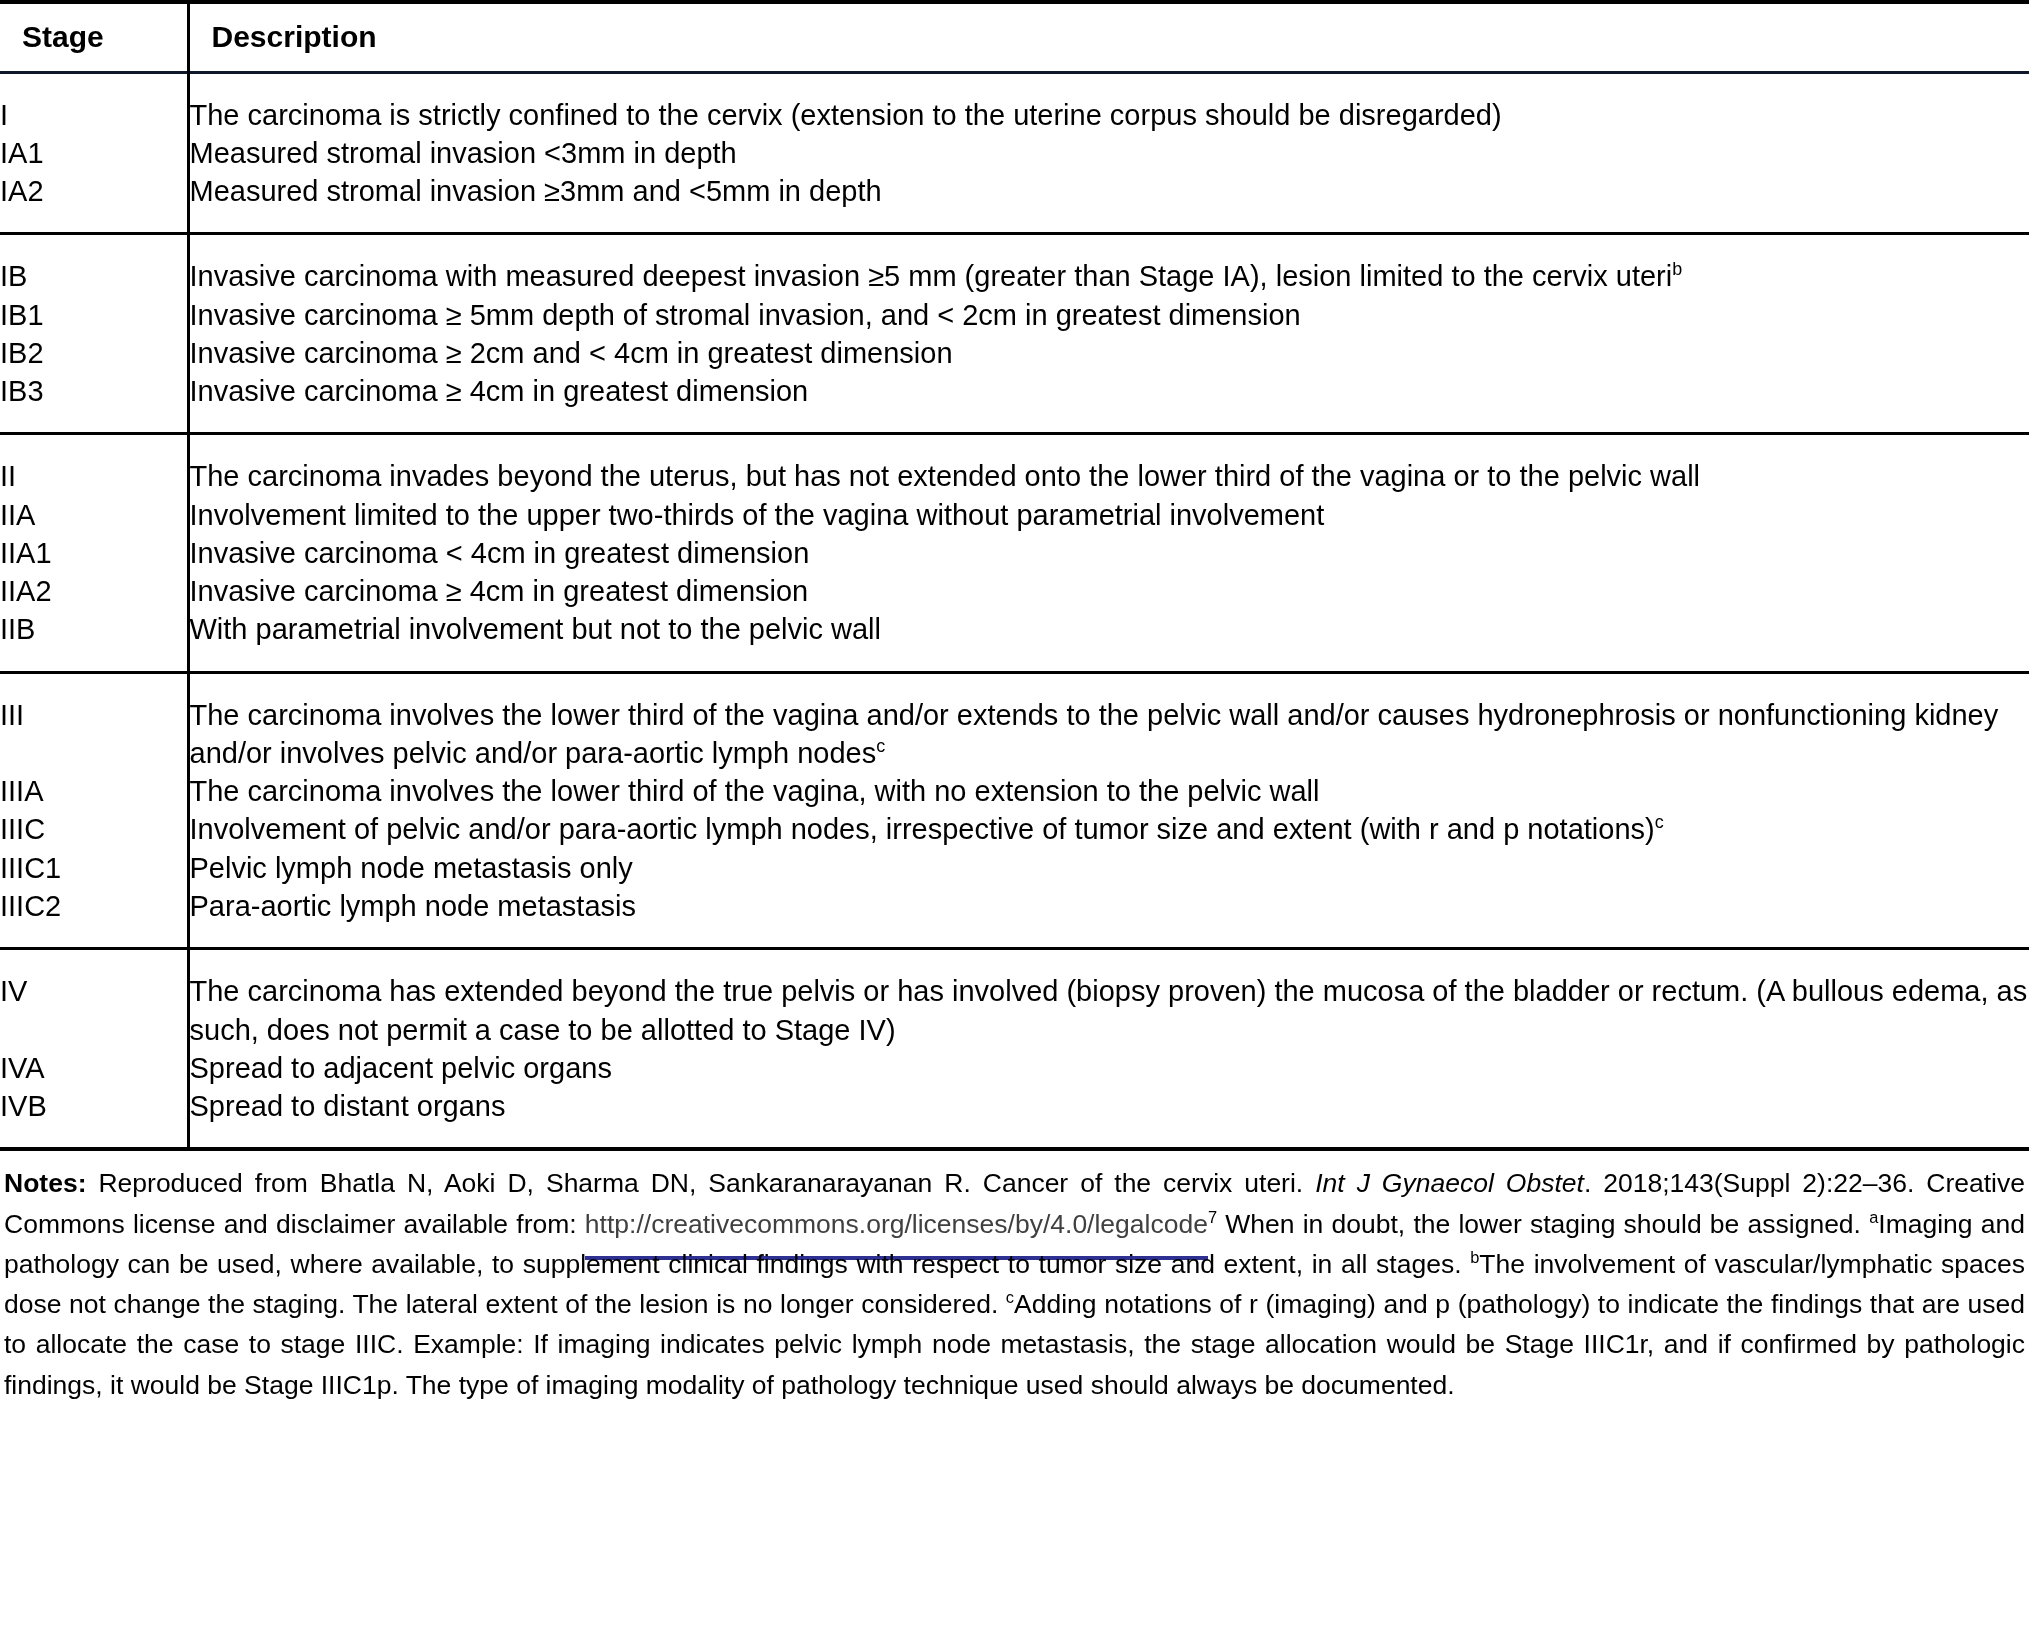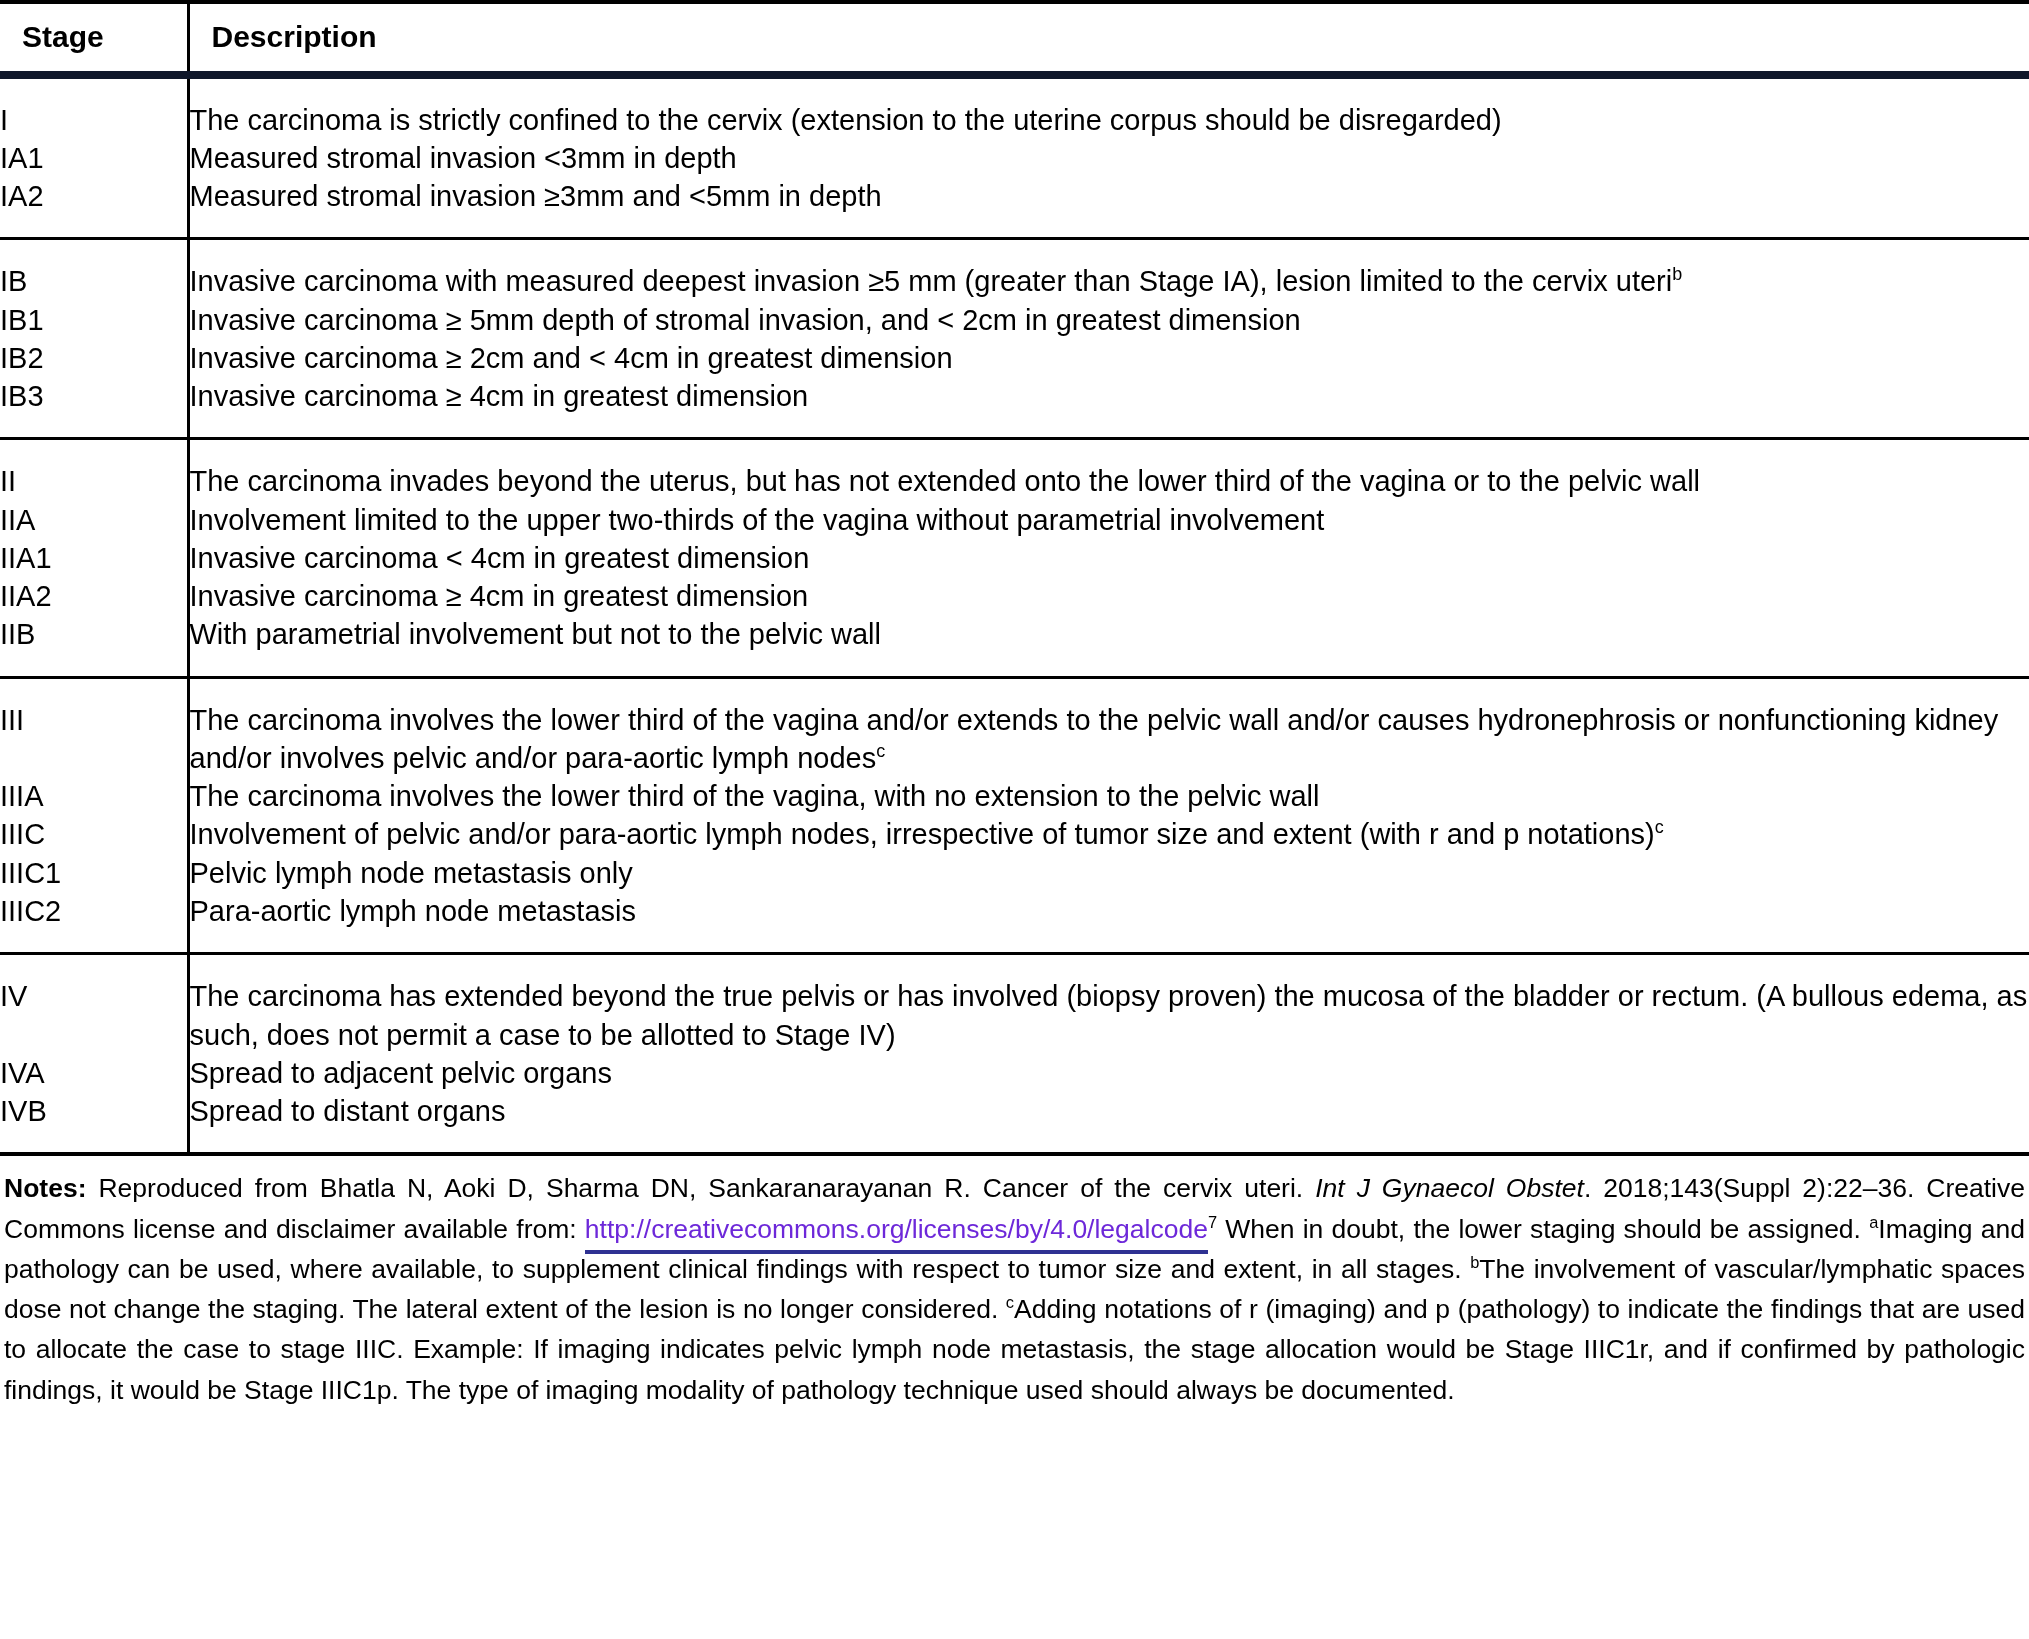--- a/index.html
+++ b/index.html
@@ -32,21 +32,21 @@
   table.staging thead th {
     text-align: left;
     font-weight: bold;
     font-size: 30px;
     padding: 16px 14px 16px 22px;
     vertical-align: middle;
     line-height: 1.15;
   }
   thead tr.header-row {
     border-top: 4px solid #000;
-    border-bottom: 8px solid #0f172a;
+    border-bottom: 3px solid #0f172a;
     margin-left: 28px;
   }
   thead th.th-stage {
     border-right: 3px solid #000;
   }
 
   tbody.group {
     border-bottom: 3px solid #000;
   }
   tbody.group:last-of-type {
@@ -87,24 +87,24 @@
   .notes {
     font-size: 26.5px;
     line-height: 1.52;
     text-align: justify;
     padding: 12px 4px 10px 4px;
     hyphens: none;
   }
   .notes b { font-weight: bold; }
   .notes i { font-style: italic; }
   .notes .link {
-    color: #6d28d9;
+    color: #404040;
     text-decoration: none;
     border-bottom: 4px solid #2e3192;
-    padding-bottom: 6px;
+    padding-bottom: 17px;
   }
 </style>
 </head>
 <body>
 
 <div class="page">
 
   <table class="staging">
     <colgroup>
       <col class="c-stage">

